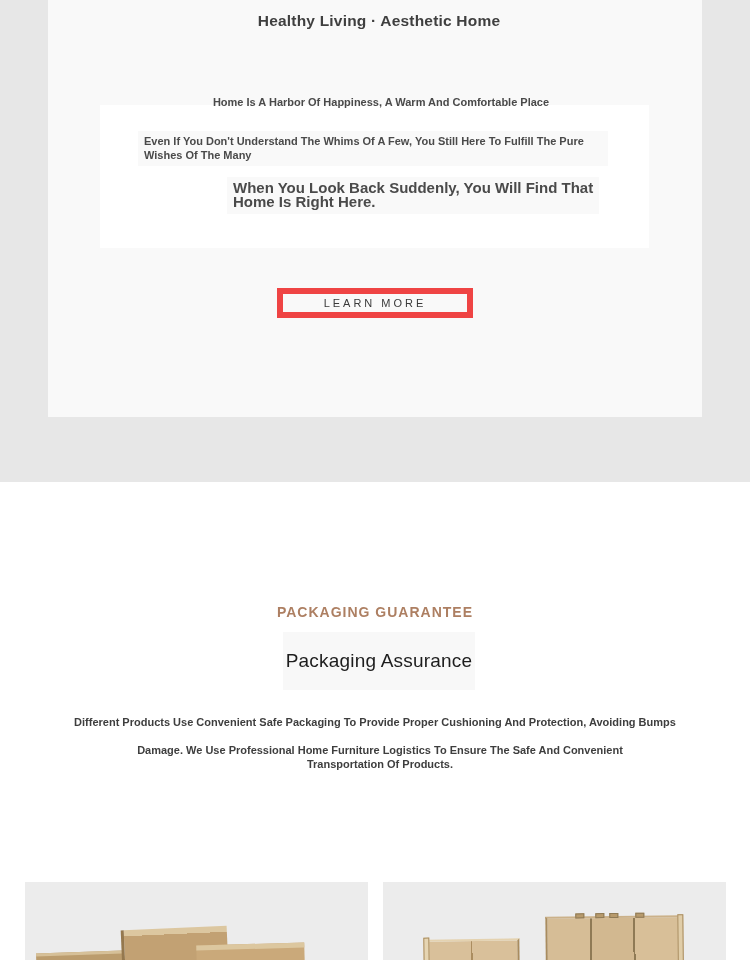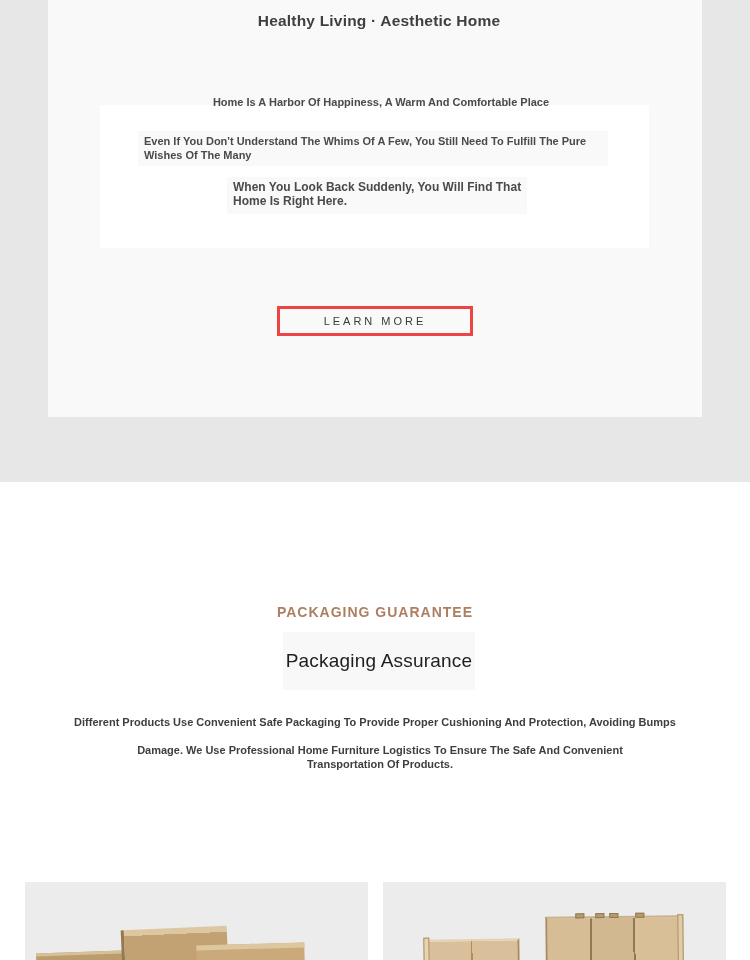--- a/index.html
+++ b/index.html
@@ -44,31 +44,31 @@
     position: absolute; left: 38px; top: 26px;
     width: 470px;
     font-size: 11px; font-weight: bold; color: #4a4a4a;
     line-height: 13.5px;
     white-space: pre-line;
     background: rgba(0,0,0,0.022);
     padding: 4px 6px;
   }
   .hero-line3 {
     position: absolute; left: 127px; top: 72px;
-    font-size: 12px; font-weight: bold; color: #4a4a4a;
+    font-size: 15px; font-weight: bold; color: #4a4a4a;
     line-height: 13.5px;
     white-space: pre-line;
     background: rgba(0,0,0,0.022);
     padding: 4px 6px 6px 6px;
   }
   .learn-more-btn {
-    position: absolute; left: 229px; top: 306px;
+    position: absolute; left: 229px; top: 288px;
     width: 196px; height: 30px;
     background: transparent;
-    border: 3px solid #ef4444;
+    border: 6px solid #ef4444;
     font-family: "Liberation Sans", sans-serif;
     font-size: 11px; letter-spacing: 3px; color: #3a3a3a;
     display: flex; align-items: center; justify-content: center;
     cursor: pointer;
   }
 
   
   .packaging {
     position: absolute; top: 482px; left: 0;
     width: 750px; height: 478px;
@@ -175,21 +175,21 @@
 
 <div class="page">
 
   <section class="hero">
     <div class="hero-panel">
       <h2 class="hero-title">Healthy Living · Aesthetic Home</h2>
 
       <div class="hero-line1">Home Is A Harbor Of Happiness, A Warm And Comfortable Place</div>
 
       <div class="hero-card">
-        <div class="hero-line2">Even If You Don't Understand The Whims Of A Few, You Still Need To Fulfill The Pure
+        <div class="hero-line2">Even If You Don't Understand The Whims Of A Few, You Still Here To Fulfill The Pure
 Wishes Of The Many</div>
         <div class="hero-line3">When You Look Back Suddenly, You Will Find That
 Home Is Right Here.</div>
       </div>
 
       <button class="learn-more-btn">LEARN MORE</button>
     </div>
   </section>
 
   <section class="packaging">

